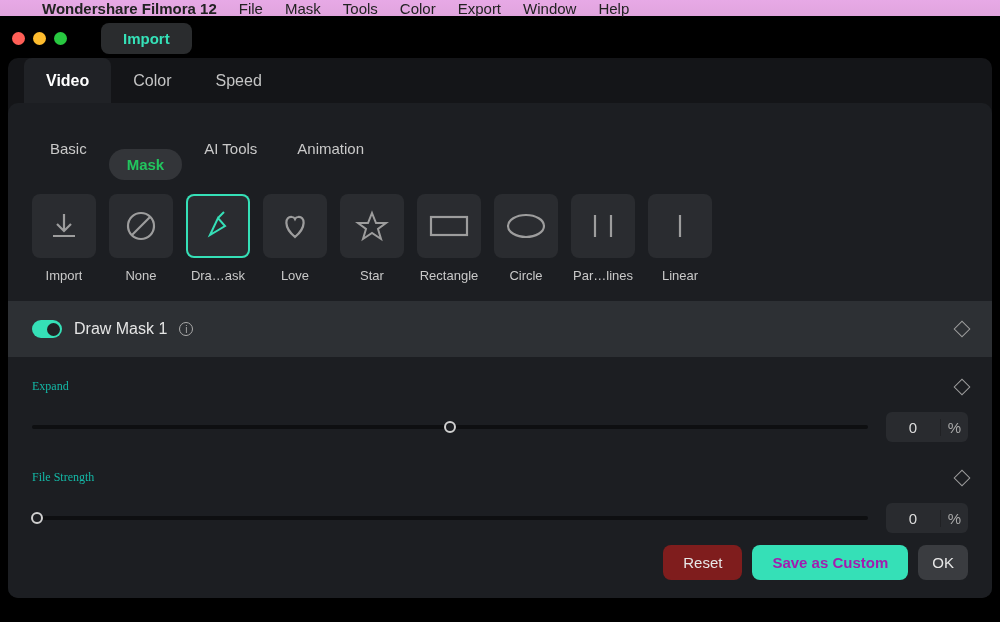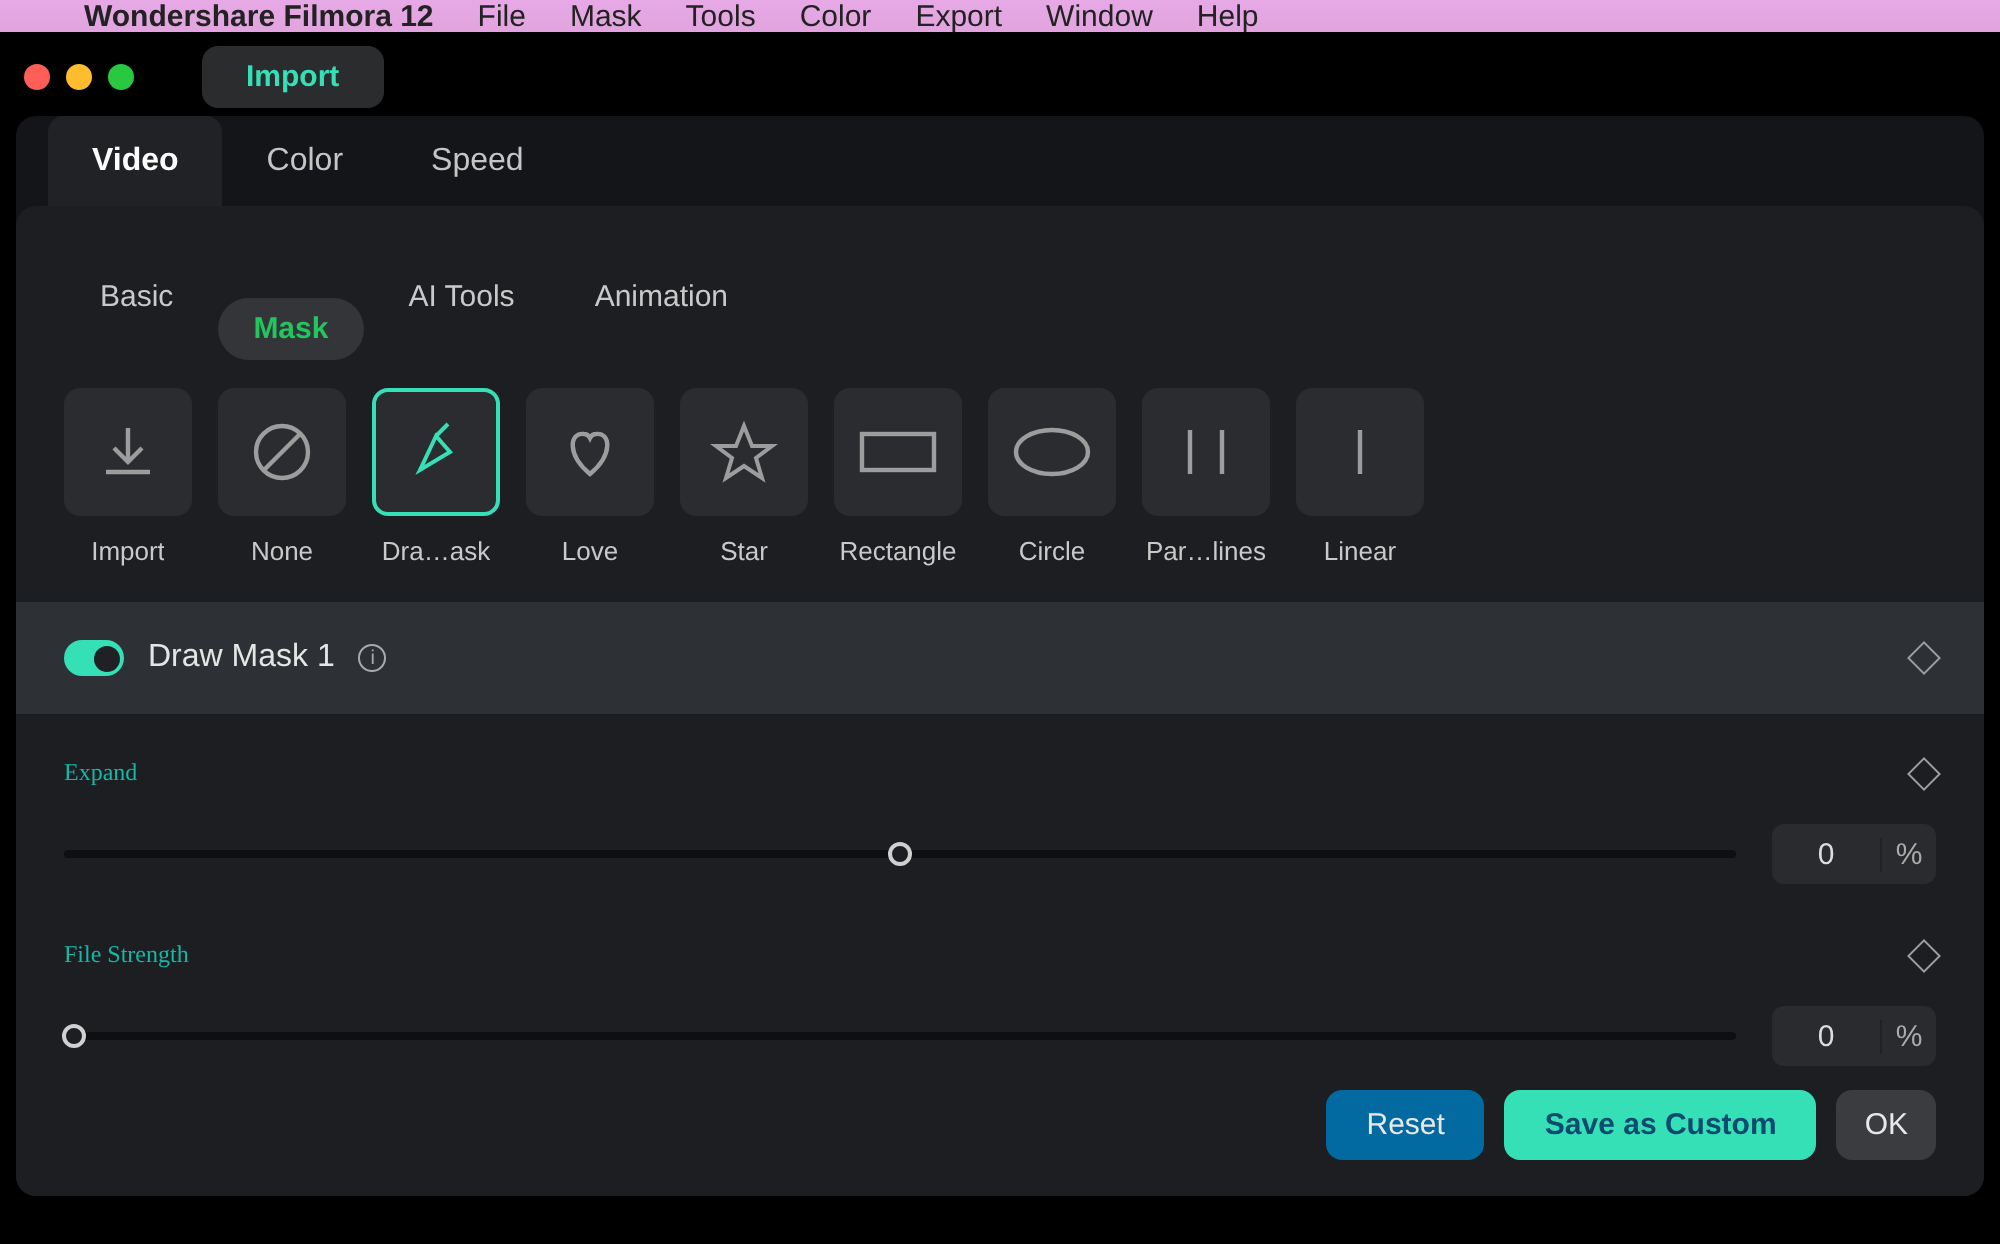--- a/index.html
+++ b/index.html
@@ -183,22 +183,22 @@
   }
 
   
   .footer {
     display:flex; justify-content:flex-end; gap: 10px;
     padding: 12px 24px 18px 24px;
   }
   .btn {
     border:none; border-radius:8px; padding: 9px 20px; font-size:15px; cursor:pointer;
   }
-  .btn-secondary { background:#0369a1; color:#e8e8e8; }
-  .btn-accent { background:#35e0b7; color:#0c4a6e; font-weight:600; }
+  .btn-secondary { background:#7f1d1d; color:#e8e8e8; }
+  .btn-accent { background:#35e0b7; color:#a21caf; font-weight:600; }
   .btn-ok { background:#3a3c40; color:#e8e8e8; padding:9px 14px; }
 </style>
 </head>
 <body>
 
 <div class="menubar">
   <span class="apple"></span>
   <span class="appname">Wondershare Filmora 12</span>
   <span>File</span>
   <span>Mask</span>

